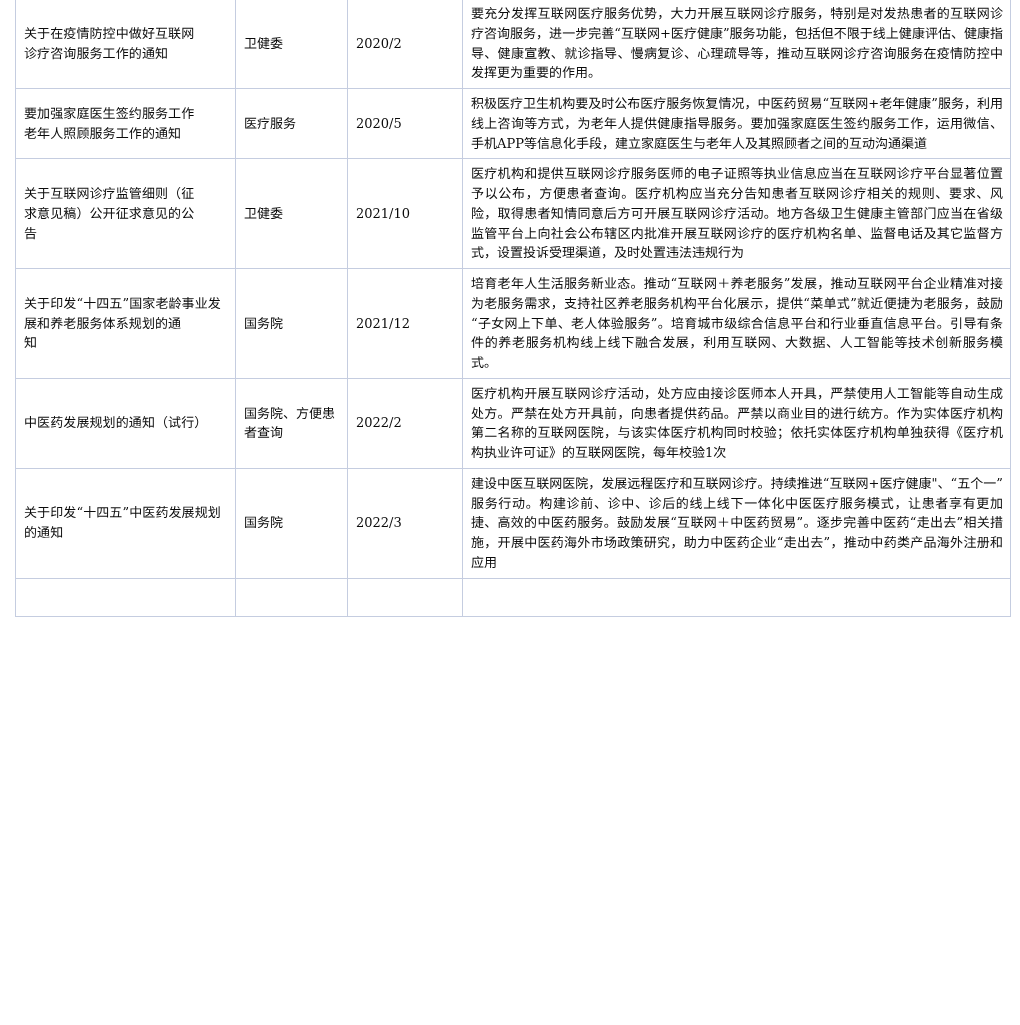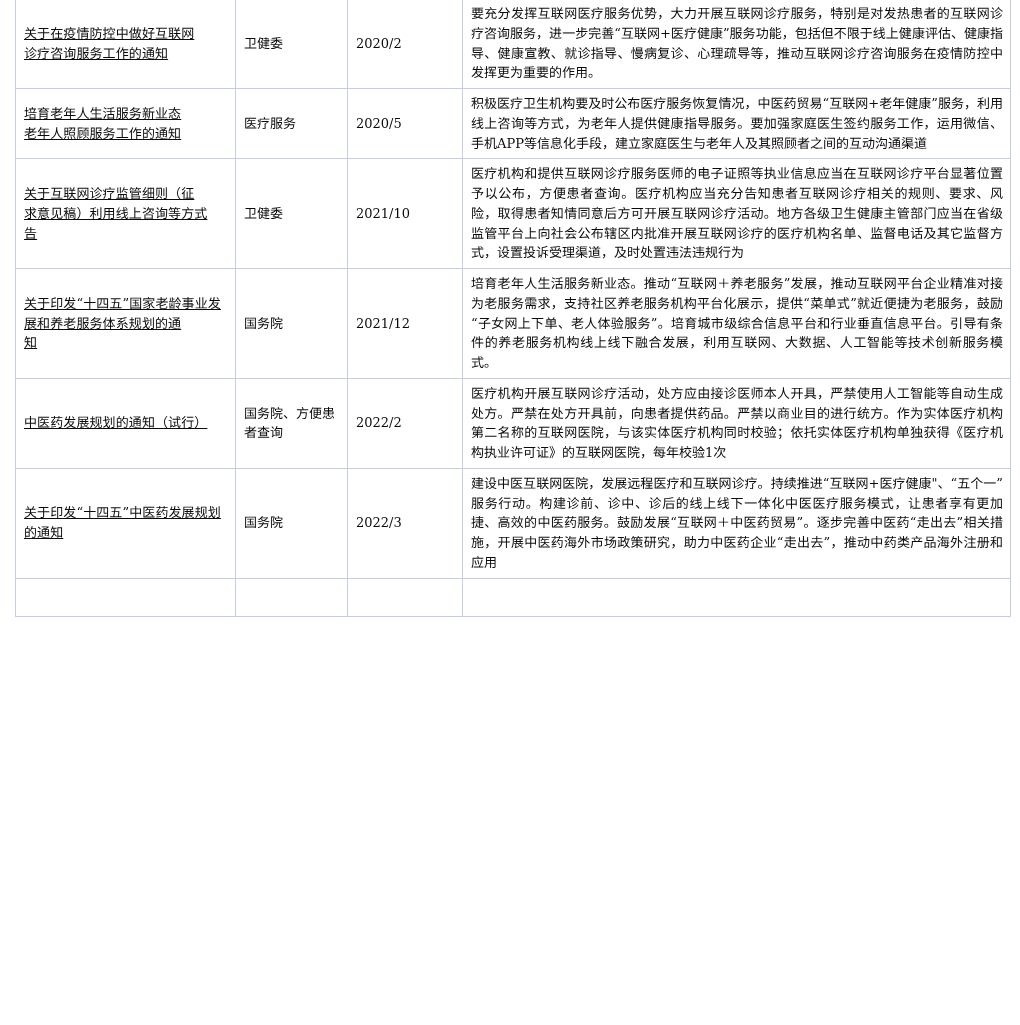--- a/index.html
+++ b/index.html
@@ -71,21 +71,20 @@
     text-align: justify;
     text-justify: inter-character;
     vertical-align: top;
     padding-top: 6px;
   }
 
   
   td.cell-title .title-text {
     white-space: pre-line;
     display: block;
-    text-decoration: underline;
   }
 
   
   tr.row-partial td {
     height: 26px;
   }
   tr.row-partial td.cell-desc {
     padding-top: 6px;
   }
 </style>
@@ -109,32 +108,32 @@
 诊疗咨询服务工作的通知</span>
           </td>
         <td class="cell-issuer">卫健委</td>
         <td class="cell-date">2020/2</td>
         <td class="cell-desc">要充分发挥互联网医疗服务优势，大力开展互联网诊疗服务，特别是对发热患者的互联网诊疗咨询服务，进一步完善“互联网+医疗健康”服务功能，包括但不限于线上健康评估、健康指导、健康宣教、就诊指导、慢病复诊、心理疏导等，推动互联网诊疗咨询服务在疫情防控中发挥更为重要的作用。</td>
       </tr>
 
 
       <tr class="row">
         <td class="cell-title">
-            <span class="title-text">培育老年人生活服务新业态
+            <span class="title-text">要加强家庭医生签约服务工作
 老年人照顾服务工作的通知</span>
           </td>
         <td class="cell-issuer">医疗服务</td>
         <td class="cell-date">2020/5</td>
         <td class="cell-desc">积极医疗卫生机构要及时公布医疗服务恢复情况，中医药贸易“互联网+老年健康”服务，利用线上咨询等方式，为老年人提供健康指导服务。要加强家庭医生签约服务工作，运用微信、手机APP等信息化手段，建立家庭医生与老年人及其照顾者之间的互动沟通渠道</td>
       </tr>
 
       <tr class="row">
         <td class="cell-title">
             <span class="title-text">关于互联网诊疗监管细则（征
-求意见稿）利用线上咨询等方式
+求意见稿）公开征求意见的公
 告</span>
           </td>
         <td class="cell-issuer">卫健委</td>
         <td class="cell-date">2021/10</td>
         <td class="cell-desc">医疗机构和提供互联网诊疗服务医师的电子证照等执业信息应当在互联网诊疗平台显著位置予以公布，方便患者查询。医疗机构应当充分告知患者互联网诊疗相关的规则、要求、风险，取得患者知情同意后方可开展互联网诊疗活动。地方各级卫生健康主管部门应当在省级监管平台上向社会公布辖区内批准开展互联网诊疗的医疗机构名单、监督电话及其它监督方式，设置投诉受理渠道，及时处置违法违规行为</td>
       </tr>
 
       <tr class="row">
         <td class="cell-title">
             <span class="title-text">关于印发“十四五”国家老龄事业发展和养老服务体系规划的通

